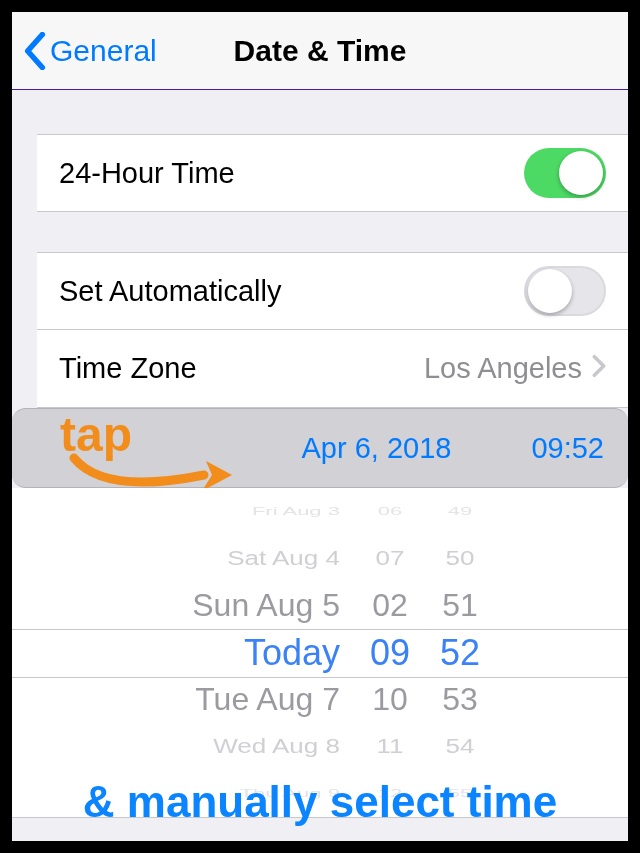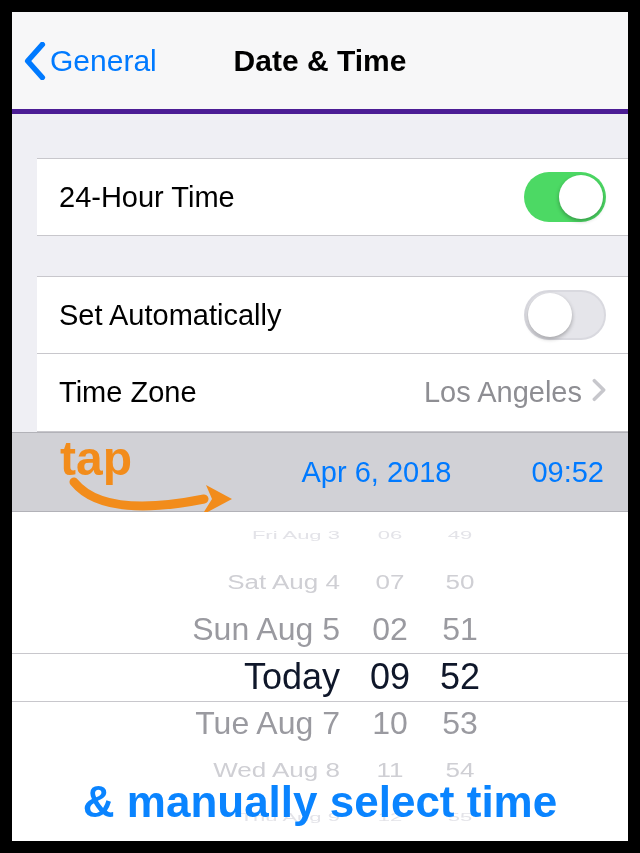--- a/index.html
+++ b/index.html
@@ -15,23 +15,23 @@
       position: absolute;
       top: 12px;
       left: 12px;
       right: 12px;
       bottom: 12px;
       background: #efeff4;
       overflow: hidden;
     }
     
     .navbar {
-      height: 102px;
+      height: 78px;
       background: #f7f7f8;
-      border-bottom: 5px solid #4c1d95;
+      border-bottom: 1px solid #4c1d95;
       display: flex;
       align-items: center;
       position: relative;
     }
     .back {
       display: flex;
       align-items: center;
       color: #007aff;
       font-size: 30px;
       padding-left: 12px;
@@ -101,20 +101,21 @@
       display: flex;
       align-items: center;
       justify-content: flex-end;
       padding: 0 24px;
       gap: 80px;
       color: #007aff;
       font-size: 29px;
       border-top: 1px solid #b2b2b8;
       border-bottom: 1px solid #b2b2b8;
       position: relative;
+      border-radius: 14px;
     }
     
     .tap-anno {
       position: absolute;
       left: 48px;
       top: -2px;
       color: #f28c1b;
       font-size: 48px;
       font-weight: 700;
       display: flex;
@@ -147,21 +148,21 @@
       flex-direction: column;
       align-items: center;
     }
     .col.date { align-items: flex-end; min-width: 180px; }
     .pitem {
       height: 47px;
       line-height: 47px;
       font-size: 32px;
       color: #b5b5ba;
     }
-    .pitem.sel { color: #0f172a; font-size: 36px; font-weight: 400; }
+    .pitem.sel { color: #3b82f6; font-size: 36px; font-weight: 400; }
     .pitem.near { color: #9a9aa0; }
     .pitem.far { color: #cfcfd4; font-size: 26px; transform: scaleY(.75); }
     .pitem.edge { color: #e3e3e8; font-size: 22px; transform: scaleY(.5); }
     .sel-lines {
       position: absolute;
       left: 0; right: 0;
       top: 141px;
       height: 49px;
       border-top: 1px solid #c8c7cc;
       border-bottom: 1px solid #c8c7cc;

